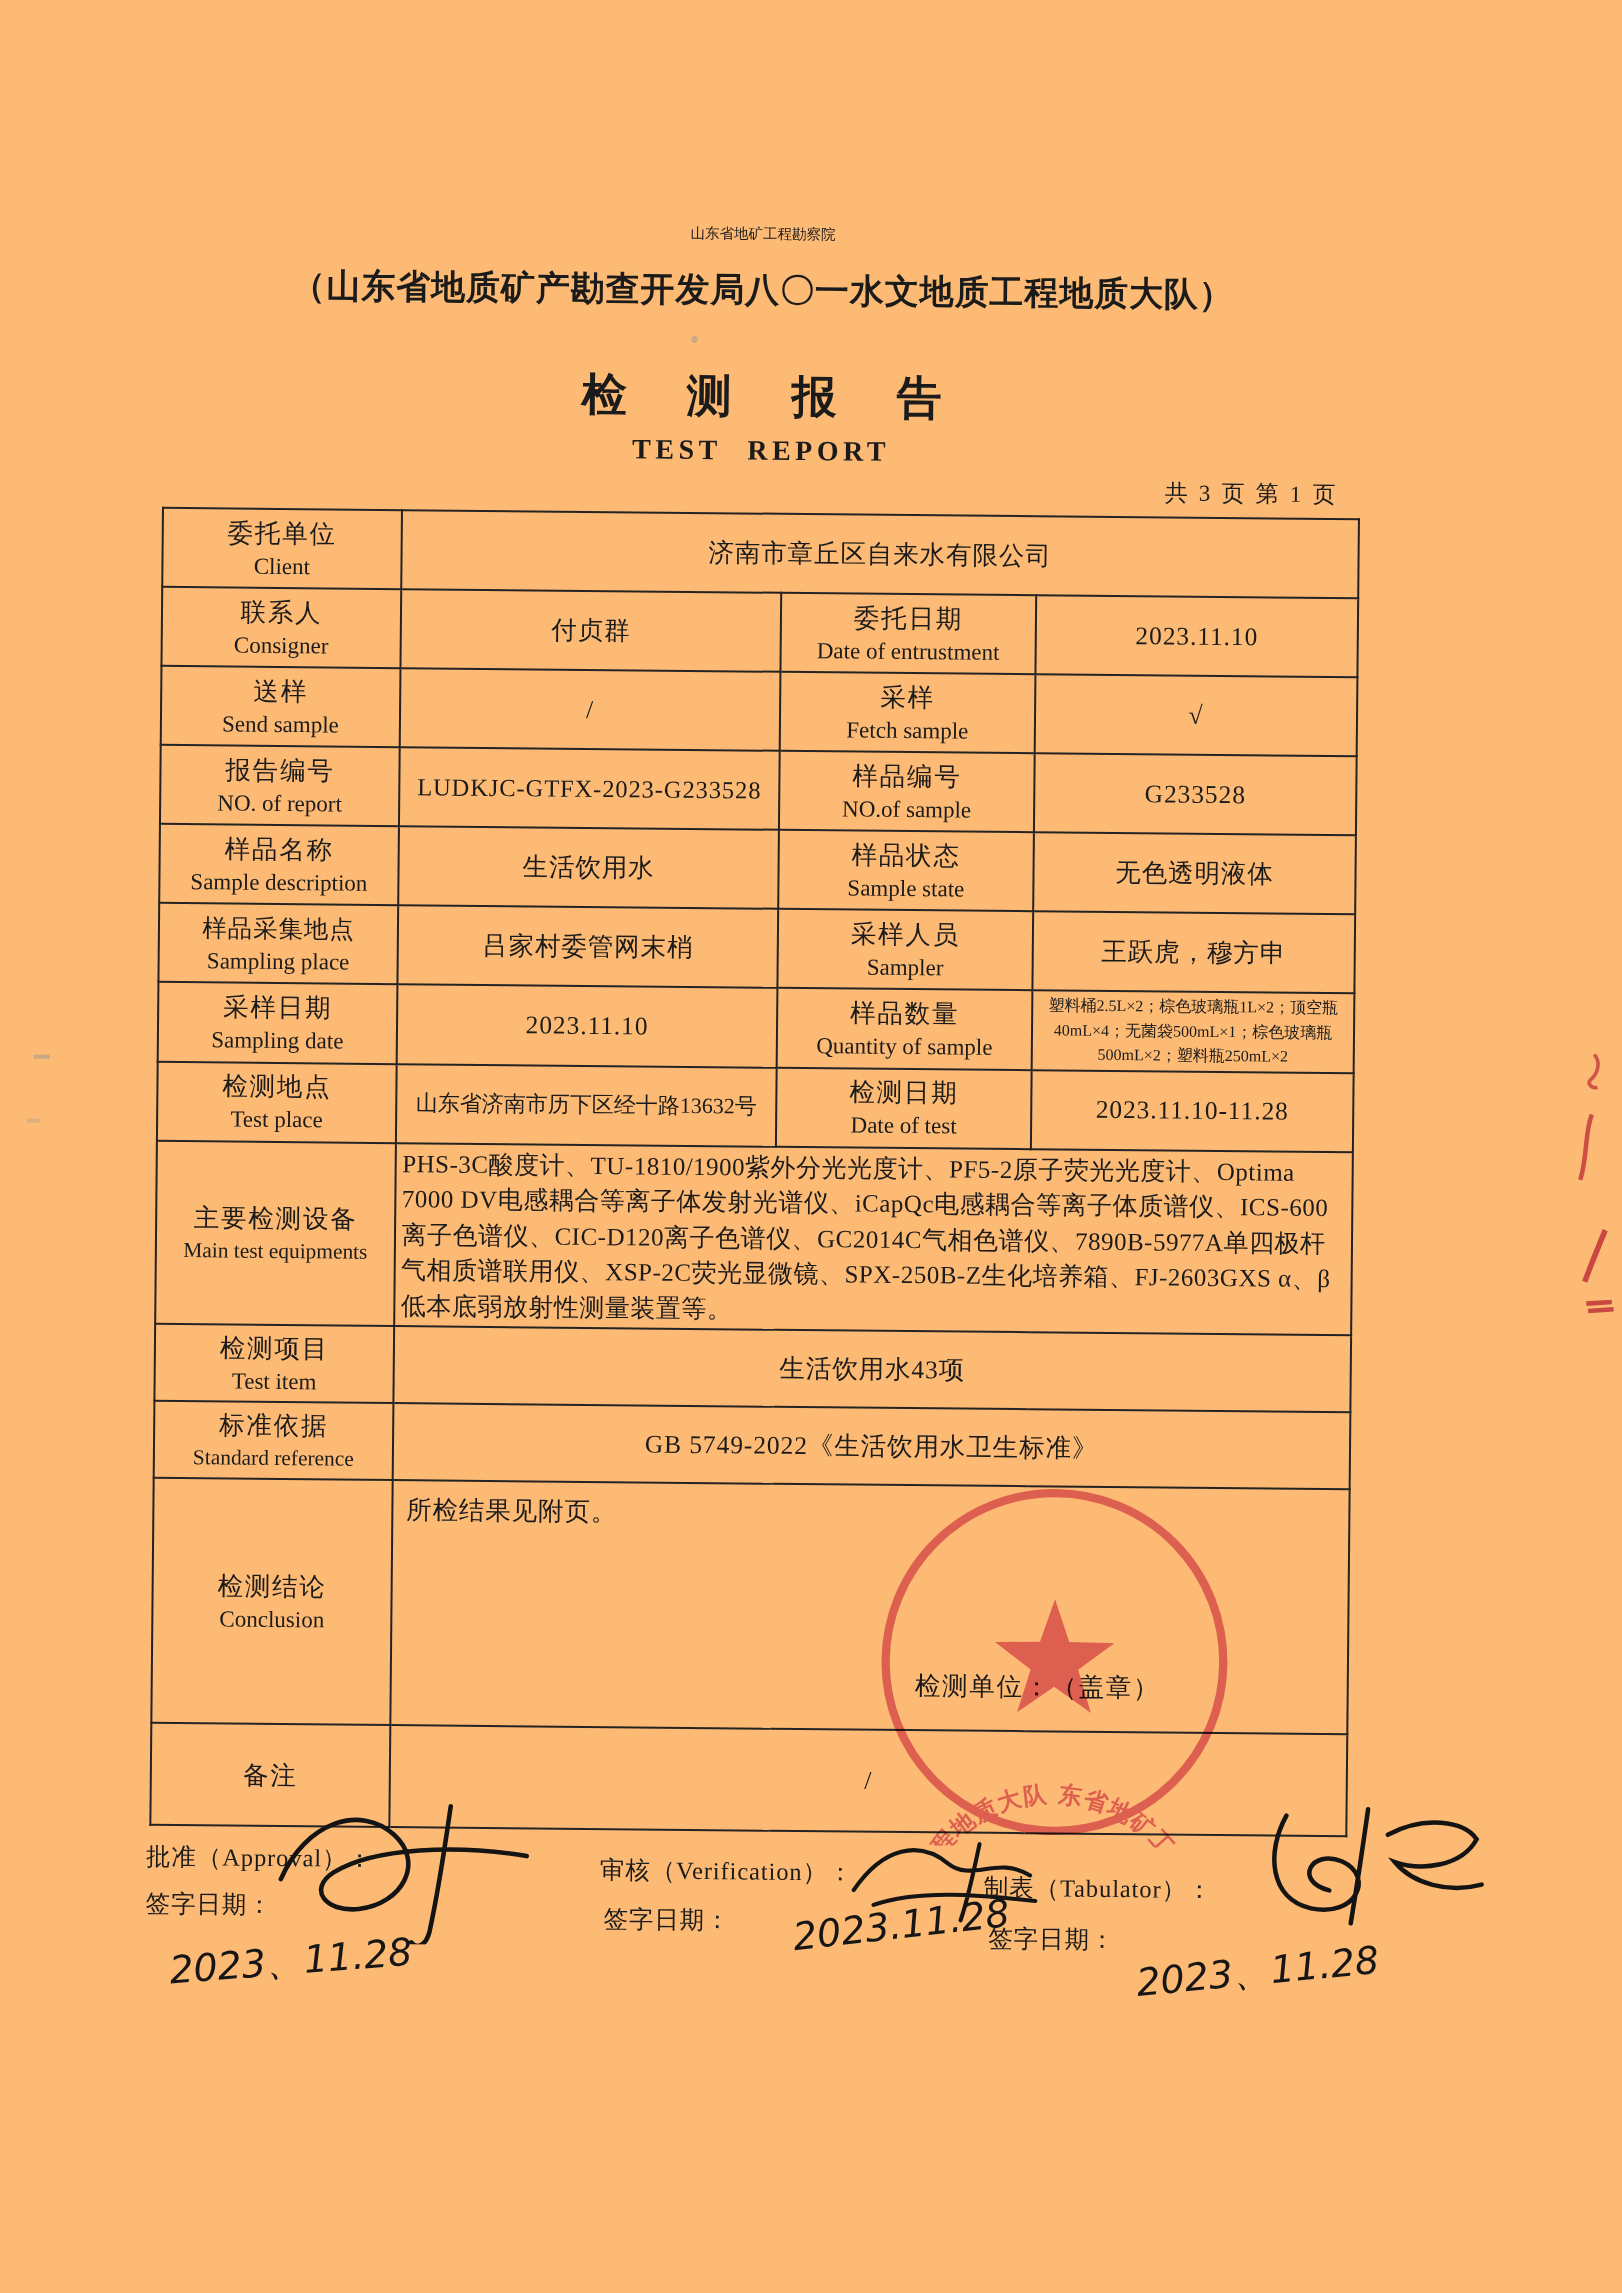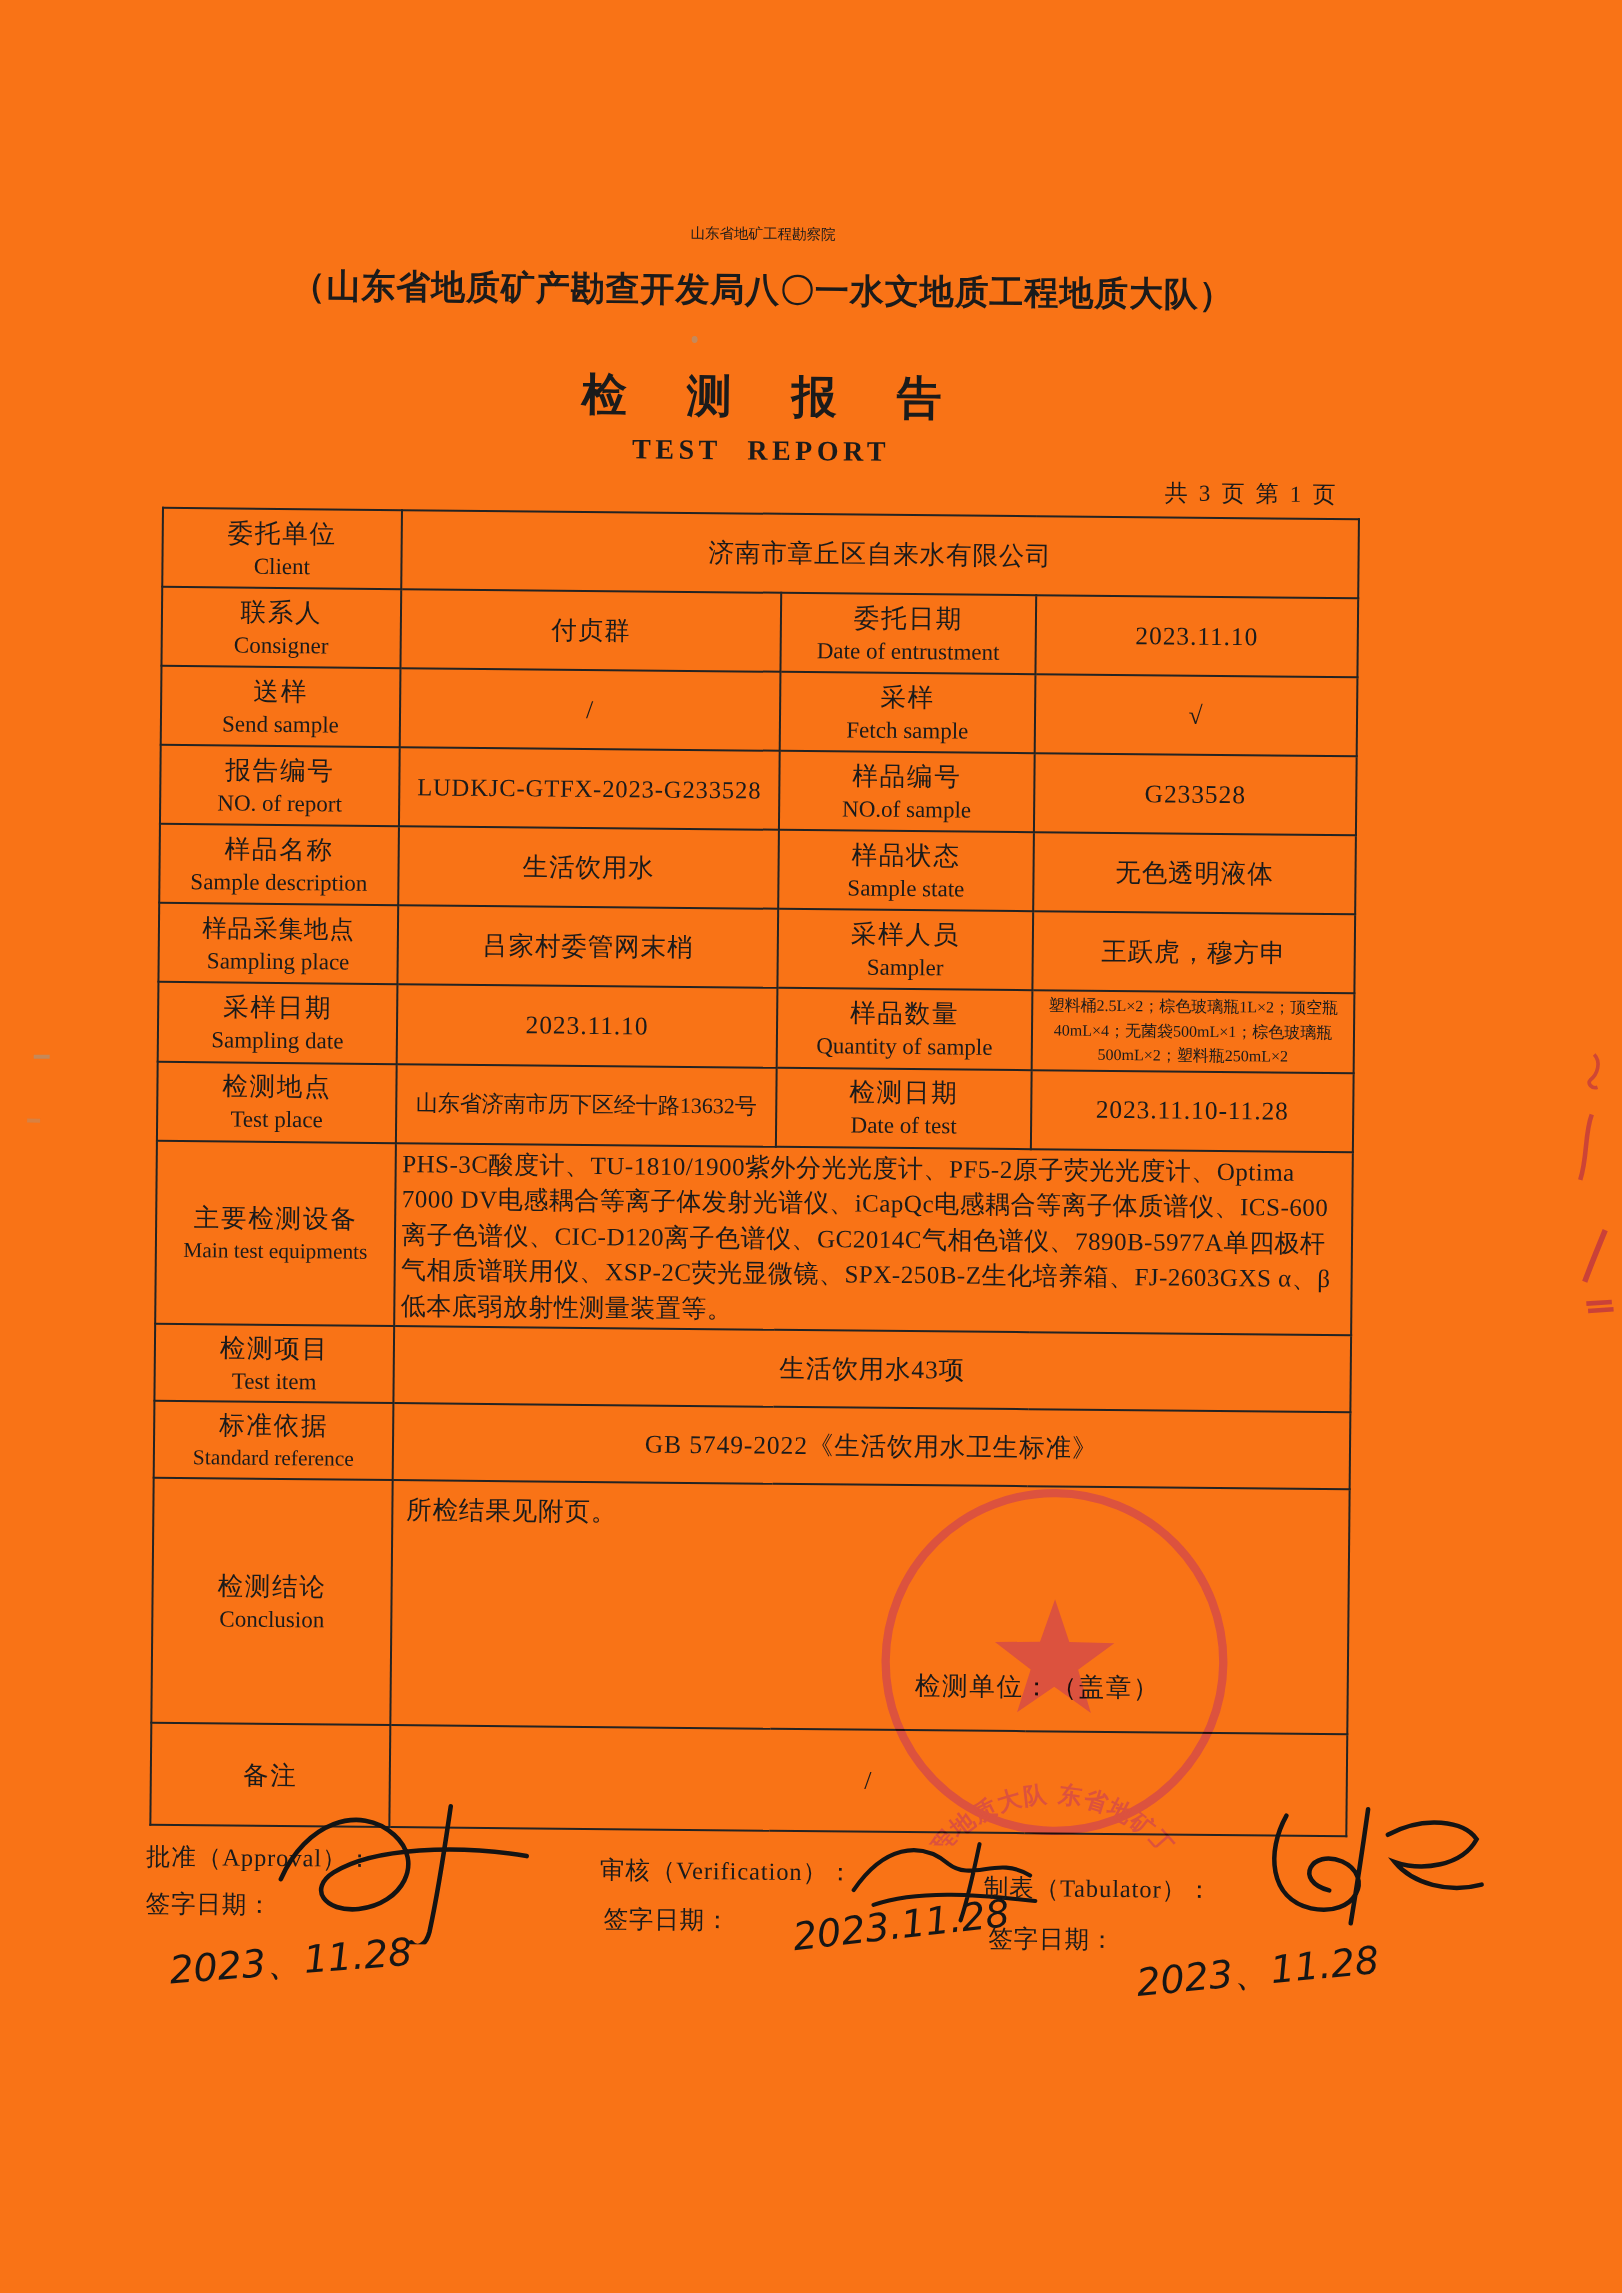--- a/index.html
+++ b/index.html
@@ -1,16 +1,16 @@
 <!DOCTYPE html>
 <html style="font-size:14.5px"><head>
 <meta charset="utf-8">
 <style>
   html,body{margin:0;padding:0;background:#ffffff;}
-  .page{position:relative;width:1623px;height:2294px;background:#f97316;overflow:hidden;
+  .page{position:relative;width:1623px;height:2294px;background:#fdba74;overflow:hidden;
         font-family:"Liberation Serif","DejaVu Sans",serif;color:#1b1b1b;}
   .tilt{position:absolute;inset:0;transform:rotate(.55deg);transform-origin:800px 1136px;}
 
   
   .hdr{position:absolute;left:91px;width:1327px;text-align:center;}
   .org{font-weight:bold;font-size:34px;letter-spacing:0.9px;line-height:44px;}
   .rep-title{font-weight:bold;font-size:45px;letter-spacing:60px;margin-right:-60px;}
   .rep-title-en{font-weight:bold;font-size:28px;letter-spacing:4.5px;word-spacing:14.5px;}
   .pages{position:absolute;left:1050px;top:474px;width:282px;text-align:right;
          font-size:23px;letter-spacing:2.7px;}

